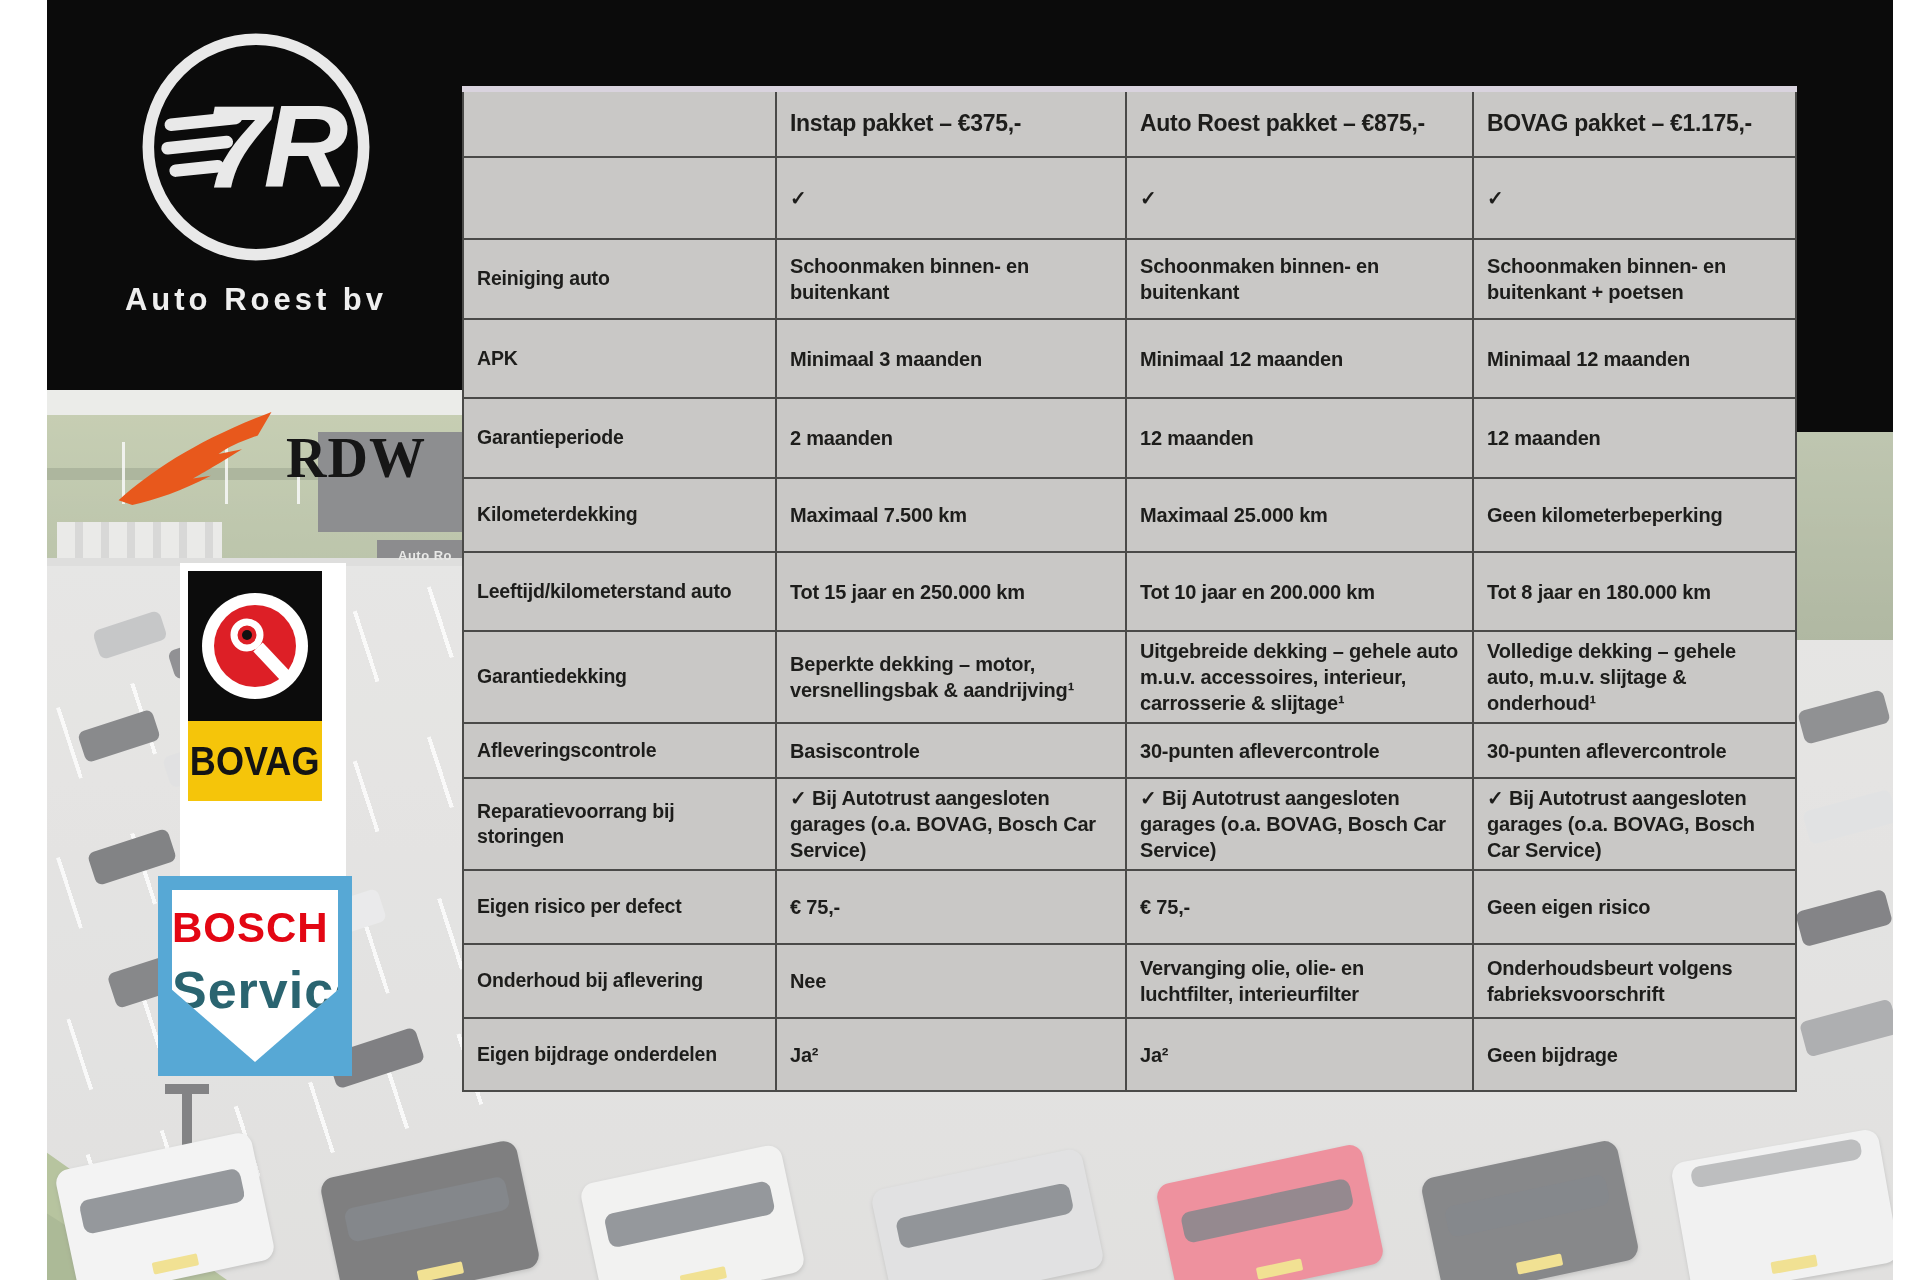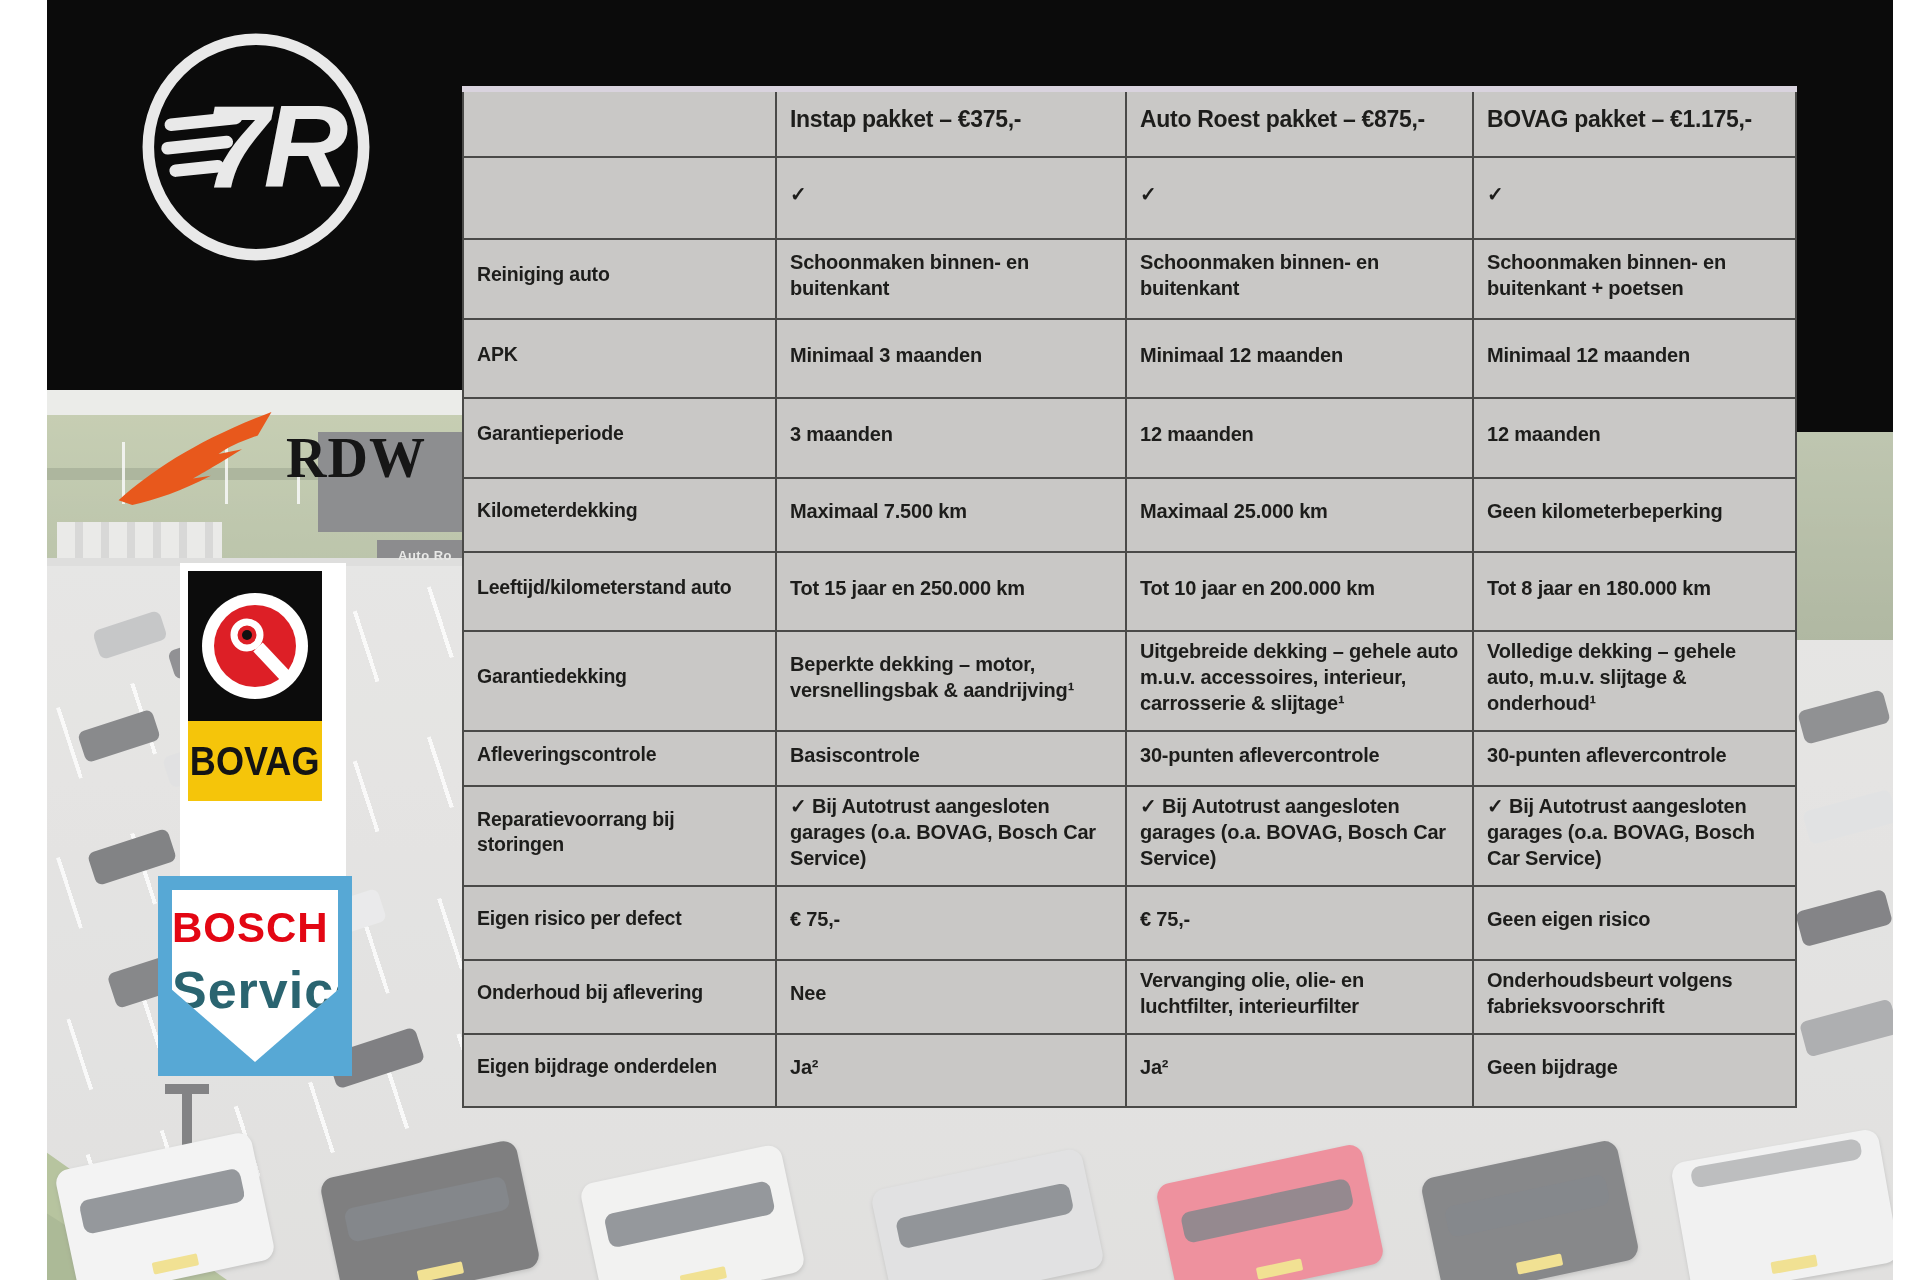--- a/index.html
+++ b/index.html
@@ -47,21 +47,21 @@
   
   .bosch{position:absolute;left:158px;top:876px;width:194px;height:200px;}
   .bosch-shield{position:absolute;left:14px;top:14px;width:166px;height:172px;background:#ffffff;
                 clip-path:polygon(0 0,100% 0,100% 58%,50% 100%,0 58%);text-align:left;}
   .bosch-word{margin-top:14px;font-size:42px;font-weight:800;letter-spacing:1px;}
   .bosch-service{margin-top:8px;font-size:52px;font-weight:800;letter-spacing:1px;}
   .bosch-arm{margin-top:2px;}
   
   .pkg{position:absolute;left:462px;top:86px;width:1333px;border-collapse:collapse;table-layout:fixed;
        background:#c9c8c6;border-top:6px solid #d9d3de;}
-  .pkg td{border:2px solid #4a4a48;vertical-align:middle;padding:6px 12px 14px 13px;
+  .pkg td{border:2px solid #4a4a48;vertical-align:middle;padding:6px 12px 6px 13px;
           font-weight:bold;color:#1d1d1b;font-size:20px;line-height:1.3;letter-spacing:-0.2px;}
   .pkg td.lbl{font-size:19.5px;}
   .pkg tr.r-head td{font-size:23px;letter-spacing:-0.3px;}
 </style>
 </head>
 <body>
 
 <div class="stage">
 
   <div class="photo">
@@ -146,20 +146,21 @@
   <div class="brand">
     <svg width="250" height="250" viewBox="0 0 260 260">
       <circle cx="130" cy="130" r="112" fill="none" stroke="#e9e9e9" stroke-width="12"></circle>
       <g stroke="#e9e9e9" stroke-width="13" stroke-linecap="round" transform="rotate(-6 70 130)">
         <line x1="44" y1="104" x2="112" y2="104"></line>
         <line x1="38" y1="128" x2="100" y2="128"></line>
         <line x1="44" y1="152" x2="88" y2="152"></line>
       </g>
       <text x="148" y="172" text-anchor="middle" font-family="Liberation Sans, sans-serif" font-size="122" font-weight="bold" font-style="italic" letter-spacing="-6" fill="#e9e9e9">7R</text>
     </svg>
+    <div class="brand-name">Auto Roest bv</div>
   </div>
 
   <div class="rdw">
     <svg width="168" height="100" viewBox="0 0 170 102">
       <path fill="#e8581c" d="M6,94 C42,62 88,32 162,4 L148,28 C128,35 118,40 108,47 L132,42 C106,58 94,65 82,72 L100,69 C72,84 42,94 20,99 Z" style="fill: rgb(232, 88, 28);"></path>
     </svg>
     <span class="rdw-text">RDW</span>
   </div>
 
   <div class="bovag">
@@ -216,21 +217,21 @@
       <td>Schoonmaken binnen- en buitenkant + poetsen</td>
     </tr>
     <tr style="height:79px">
       <td class="lbl">APK</td>
       <td>Minimaal 3 maanden</td>
       <td>Minimaal 12 maanden</td>
       <td>Minimaal 12 maanden</td>
     </tr>
     <tr style="height:80px">
       <td class="lbl">Garantieperiode</td>
-      <td>3 maanden</td>
+      <td>2 maanden</td>
       <td>12 maanden</td>
       <td>12 maanden</td>
     </tr>
     <tr style="height:74px">
       <td class="lbl">Kilometerdekking</td>
       <td>Maximaal 7.500 km</td>
       <td>Maximaal 25.000 km</td>
       <td>Geen kilometerbeperking</td>
     </tr>
     <tr style="height:79px">

